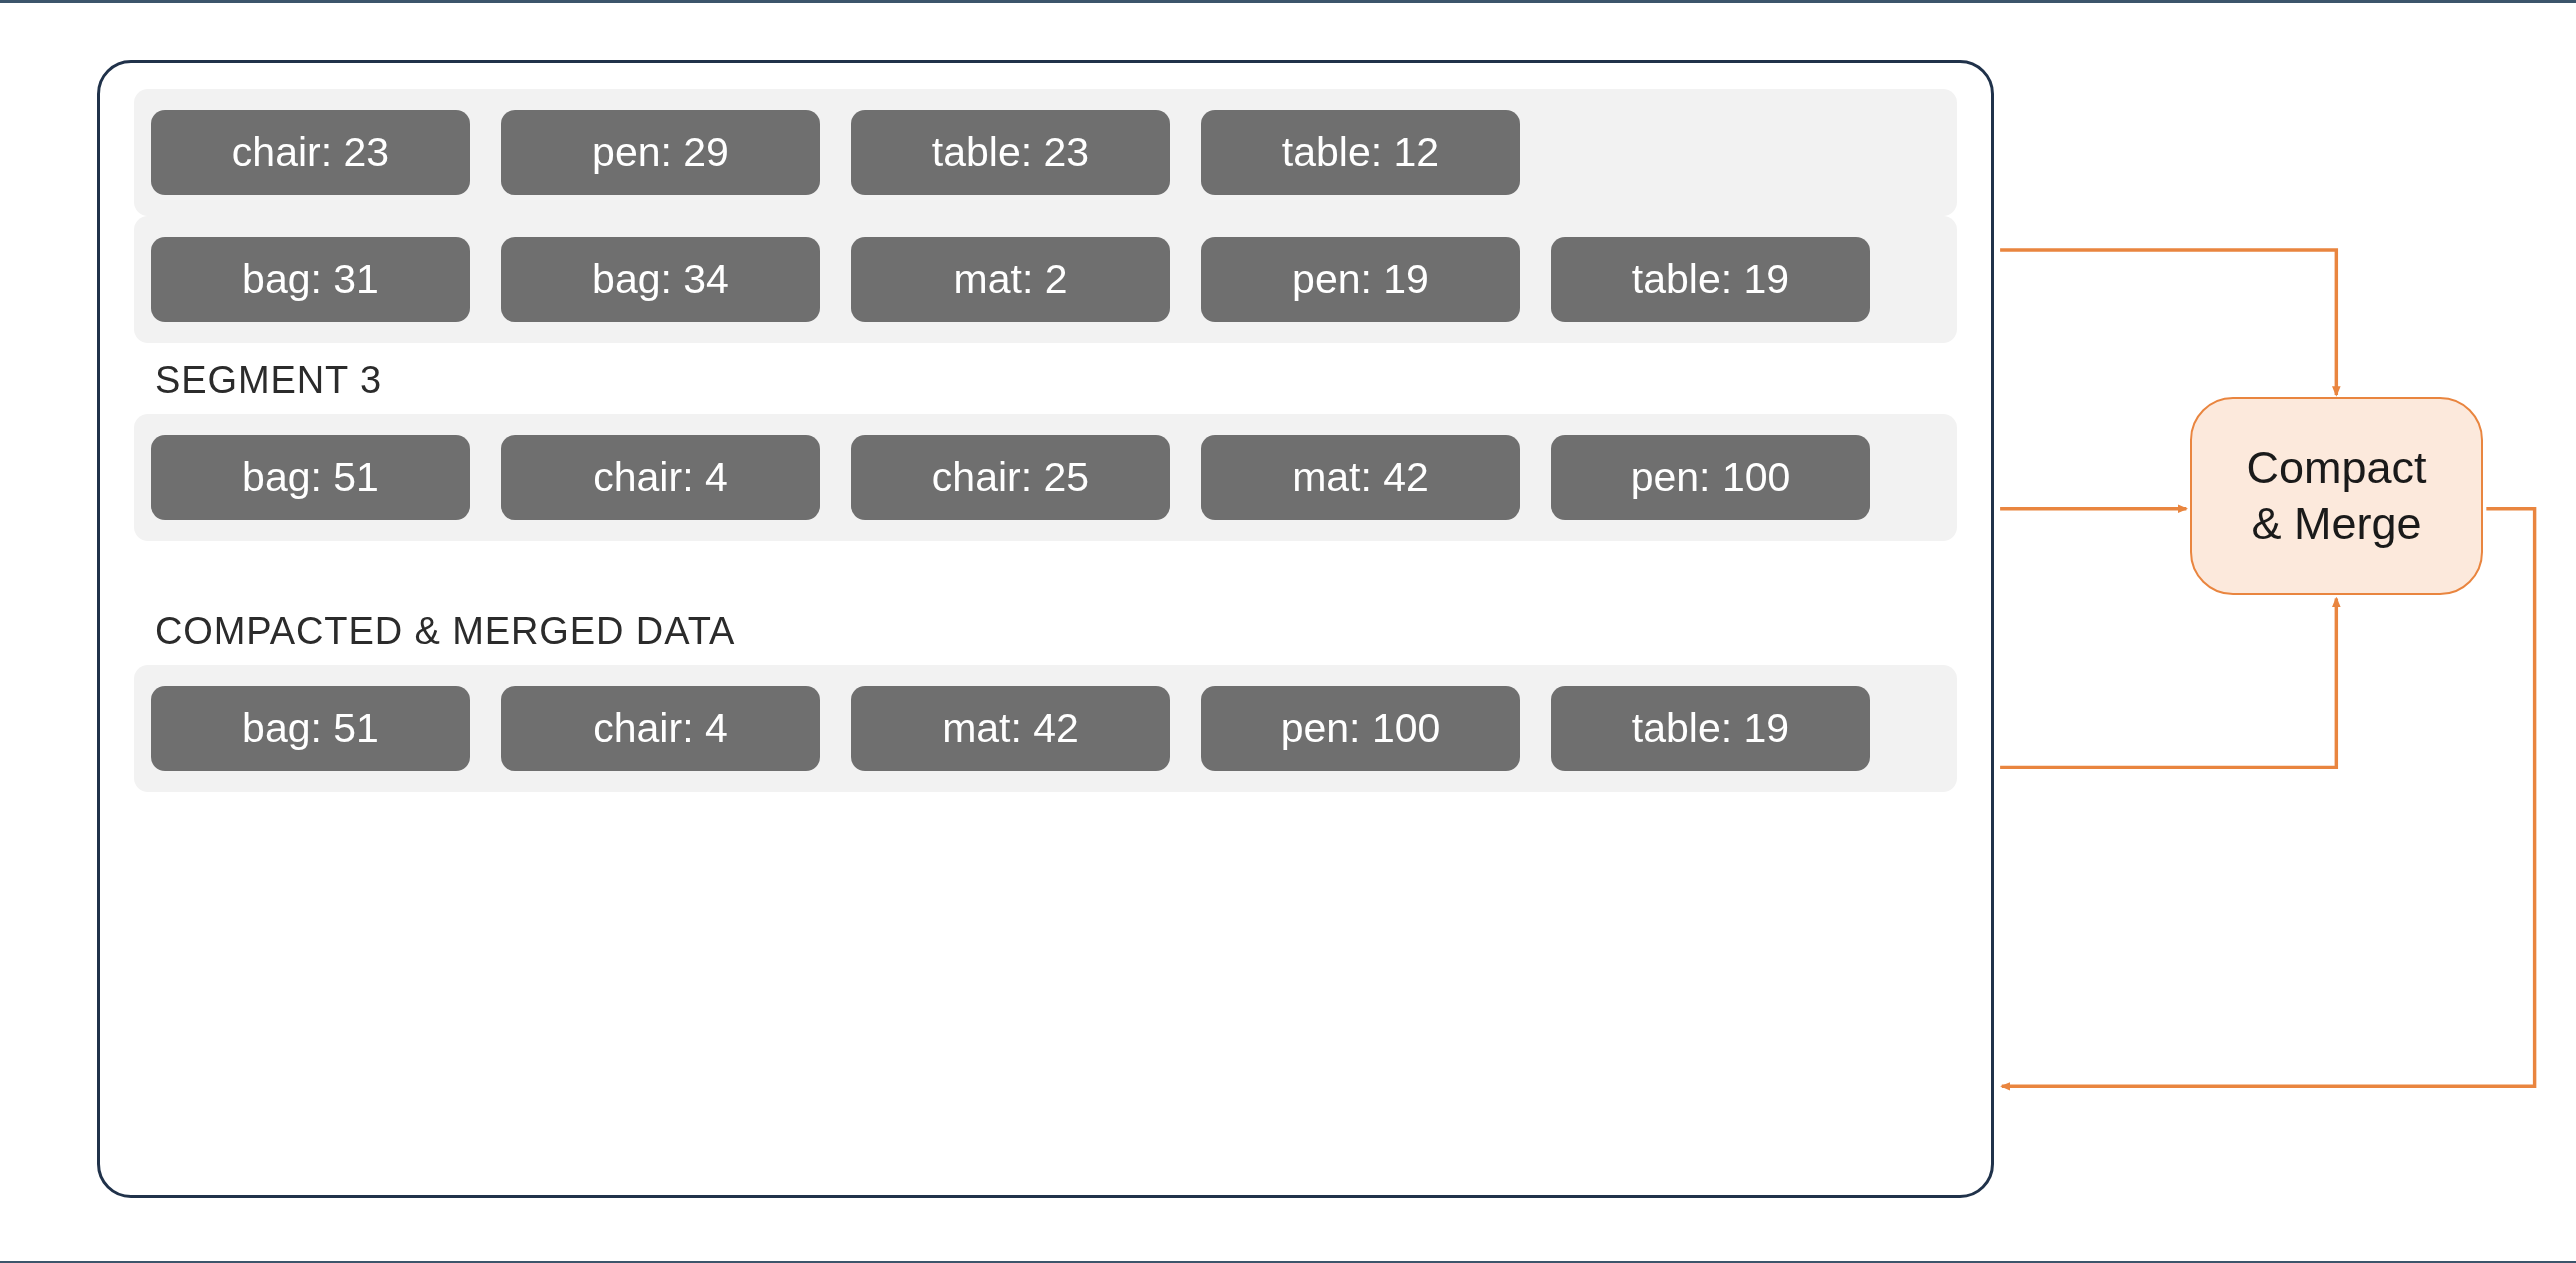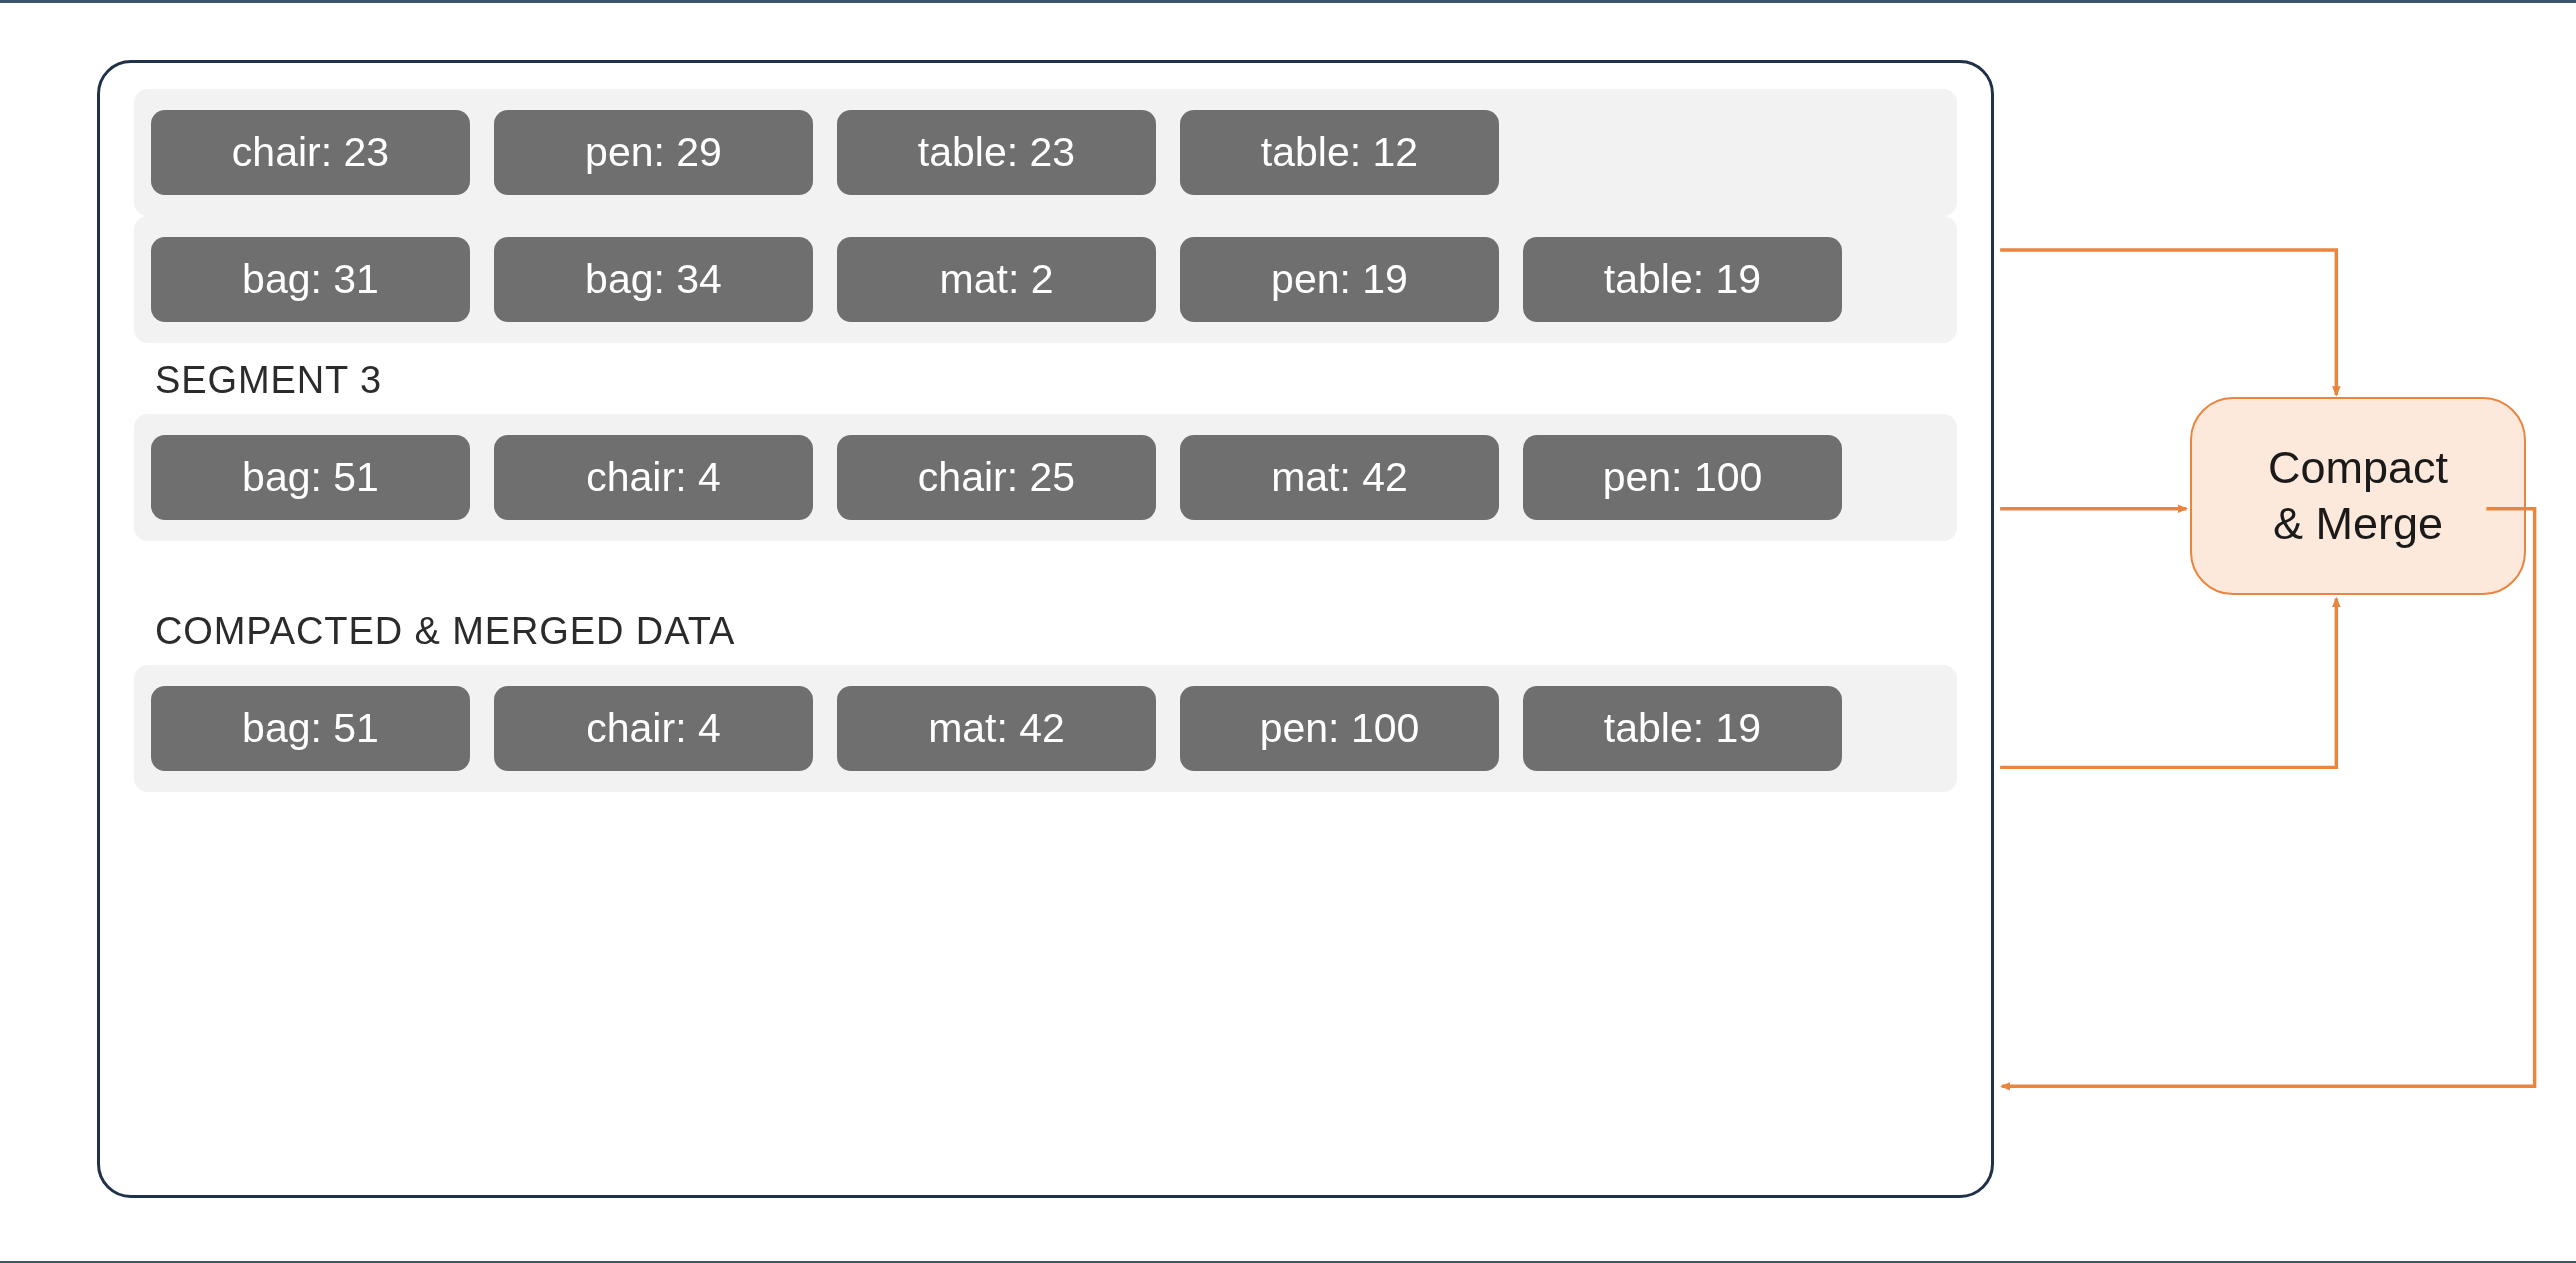--- a/index.html
+++ b/index.html
@@ -46,38 +46,38 @@
     color: #2b2b2b;
   }
   .output-title {
     margin-top: 69px;
   }
   .row {
     background: #f2f2f2;
     border-radius: 14px;
     padding: 21px 17px;
     display: flex;
-    gap: 24px;
+    gap: 31px;
     justify-content: flex-start;
   }
   .chip {
     background: #6f6f6f;
     color: #ffffff;
     font-size: 41px;
     border-radius: 14px;
     padding: 19px 0;
     width: 319px;
     text-align: center;
     white-space: nowrap;
   }
   .compact-box {
     position: absolute;
     left: 2190px;
     top: 397px;
-    width: 336px;
+    width: 293px;
     height: 198px;
     background: #fce9dc;
     border: 2.6px solid #e9853f;
     border-radius: 43px;
     display: flex;
     flex-direction: column;
     align-items: center;
     justify-content: center;
     font-size: 45px;
     color: #1a1a1a;

